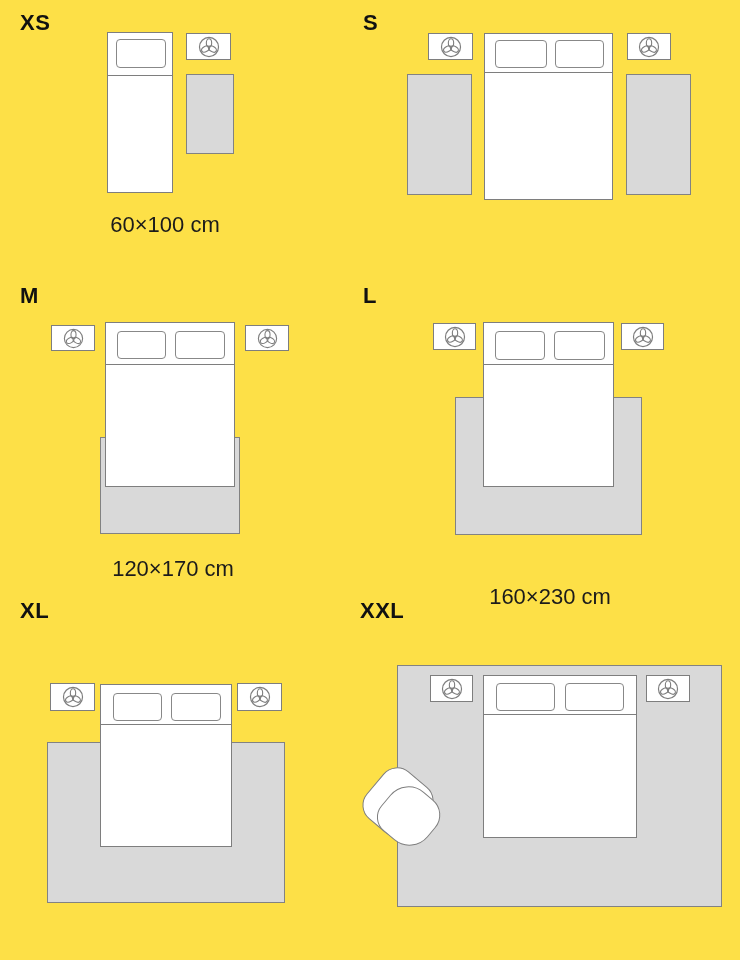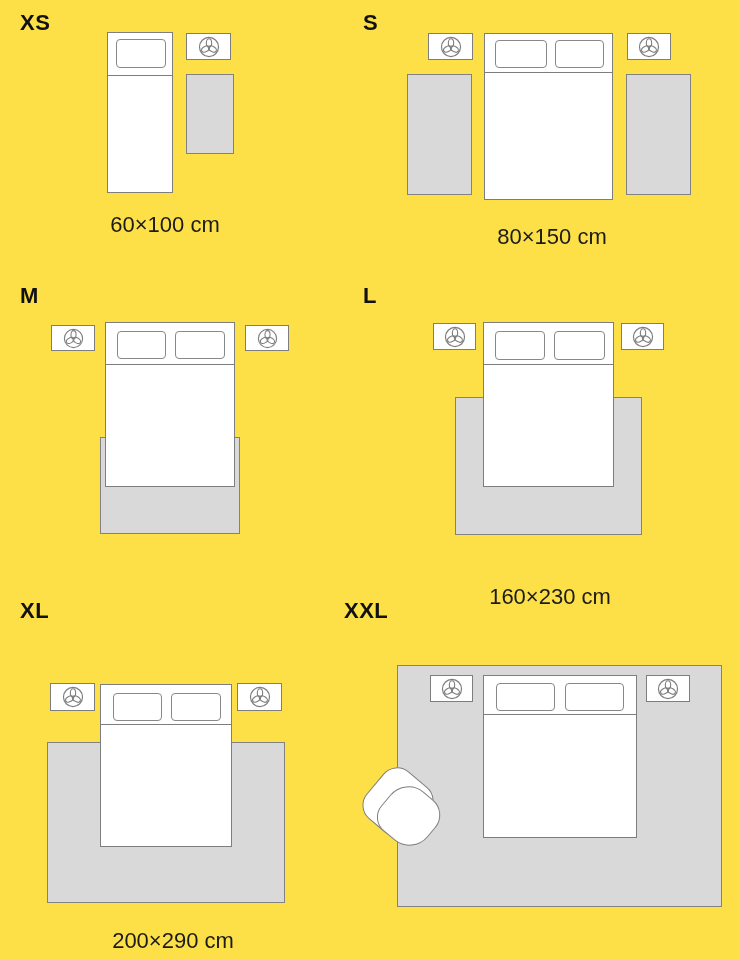--- a/index.html
+++ b/index.html
@@ -62,21 +62,20 @@
   <div class="abs nightstand" style="left:627px;top:33px;width:44px;height:27px;">
     <svg class="plant" width="22" height="22" viewBox="0 0 24 24">
       <circle cx="12" cy="12" r="10.4" fill="none" stroke="#7e7e7e" stroke-width="1.3"></circle>
       <g fill="none" stroke="#7e7e7e" stroke-width="1.2">
         <ellipse cx="12" cy="7.6" rx="2.9" ry="4.6"></ellipse>
         <ellipse cx="12" cy="7.6" rx="2.9" ry="4.6" transform="rotate(120 12 12)"></ellipse>
         <ellipse cx="12" cy="7.6" rx="2.9" ry="4.6" transform="rotate(240 12 12)"></ellipse>
       </g>
     </svg>
   </div>
-  <div class="caption" style="left:552px;top:224px;">80×150 cm</div>
 
   <div class="size-label" style="left:20px;top:283px;">M</div>
   <div class="abs rug" style="left:100px;top:437px;width:140px;height:97px;"></div>
   <div class="abs bed" style="left:105px;top:322px;width:130px;height:165px;">
     <div class="bed-head" style="height:41px;"></div>
     <div class="pillow" style="left:11px;top:8px;width:47px;height:26px;"></div>
     <div class="pillow" style="left:69px;top:8px;width:48px;height:26px;"></div>
   </div>
   <div class="abs nightstand" style="left:51px;top:325px;width:44px;height:26px;">
     <svg class="plant" width="21" height="21" viewBox="0 0 24 24">
@@ -91,20 +90,21 @@
   <div class="abs nightstand" style="left:245px;top:325px;width:44px;height:26px;">
     <svg class="plant" width="21" height="21" viewBox="0 0 24 24">
       <circle cx="12" cy="12" r="10.4" fill="none" stroke="#7e7e7e" stroke-width="1.3"></circle>
       <g fill="none" stroke="#7e7e7e" stroke-width="1.2">
         <ellipse cx="12" cy="7.6" rx="2.9" ry="4.6"></ellipse>
         <ellipse cx="12" cy="7.6" rx="2.9" ry="4.6" transform="rotate(120 12 12)"></ellipse>
         <ellipse cx="12" cy="7.6" rx="2.9" ry="4.6" transform="rotate(240 12 12)"></ellipse>
       </g>
     </svg>
   </div>
+  <div class="caption" style="left:173px;top:556px;">120×170 cm</div>
 
   <div class="size-label" style="left:363px;top:283px;">L</div>
   <div class="abs rug" style="left:455px;top:397px;width:187px;height:138px;"></div>
   <div class="abs bed" style="left:483px;top:322px;width:131px;height:165px;">
     <div class="bed-head" style="height:41px;"></div>
     <div class="pillow" style="left:11px;top:8px;width:48px;height:27px;"></div>
     <div class="pillow" style="left:70px;top:8px;width:49px;height:27px;"></div>
   </div>
   <div class="abs nightstand" style="left:433px;top:323px;width:43px;height:27px;">
     <svg class="plant" width="22" height="22" viewBox="0 0 24 24">
@@ -148,23 +148,22 @@
   <div class="abs nightstand" style="left:237px;top:683px;width:45px;height:28px;">
     <svg class="plant" width="22" height="22" viewBox="0 0 24 24">
       <circle cx="12" cy="12" r="10.4" fill="none" stroke="#7e7e7e" stroke-width="1.3"></circle>
       <g fill="none" stroke="#7e7e7e" stroke-width="1.2">
         <ellipse cx="12" cy="7.6" rx="2.9" ry="4.6"></ellipse>
         <ellipse cx="12" cy="7.6" rx="2.9" ry="4.6" transform="rotate(120 12 12)"></ellipse>
         <ellipse cx="12" cy="7.6" rx="2.9" ry="4.6" transform="rotate(240 12 12)"></ellipse>
       </g>
     </svg>
   </div>
-  <div class="caption" style="left:173px;top:928px;">200×290 cm</div>
 
-  <div class="size-label" style="left:344px;top:598px;">XXL</div>
+  <div class="size-label" style="left:360px;top:598px;">XXL</div>
   <div class="abs rug" style="left:397px;top:665px;width:325px;height:242px;"></div>
   <div class="abs nightstand" style="left:430px;top:675px;width:43px;height:27px;">
     <svg class="plant" width="22" height="22" viewBox="0 0 24 24">
       <circle cx="12" cy="12" r="10.4" fill="none" stroke="#7e7e7e" stroke-width="1.3"></circle>
       <g fill="none" stroke="#7e7e7e" stroke-width="1.2">
         <ellipse cx="12" cy="7.6" rx="2.9" ry="4.6"></ellipse>
         <ellipse cx="12" cy="7.6" rx="2.9" ry="4.6" transform="rotate(120 12 12)"></ellipse>
         <ellipse cx="12" cy="7.6" rx="2.9" ry="4.6" transform="rotate(240 12 12)"></ellipse>
       </g>
     </svg>

